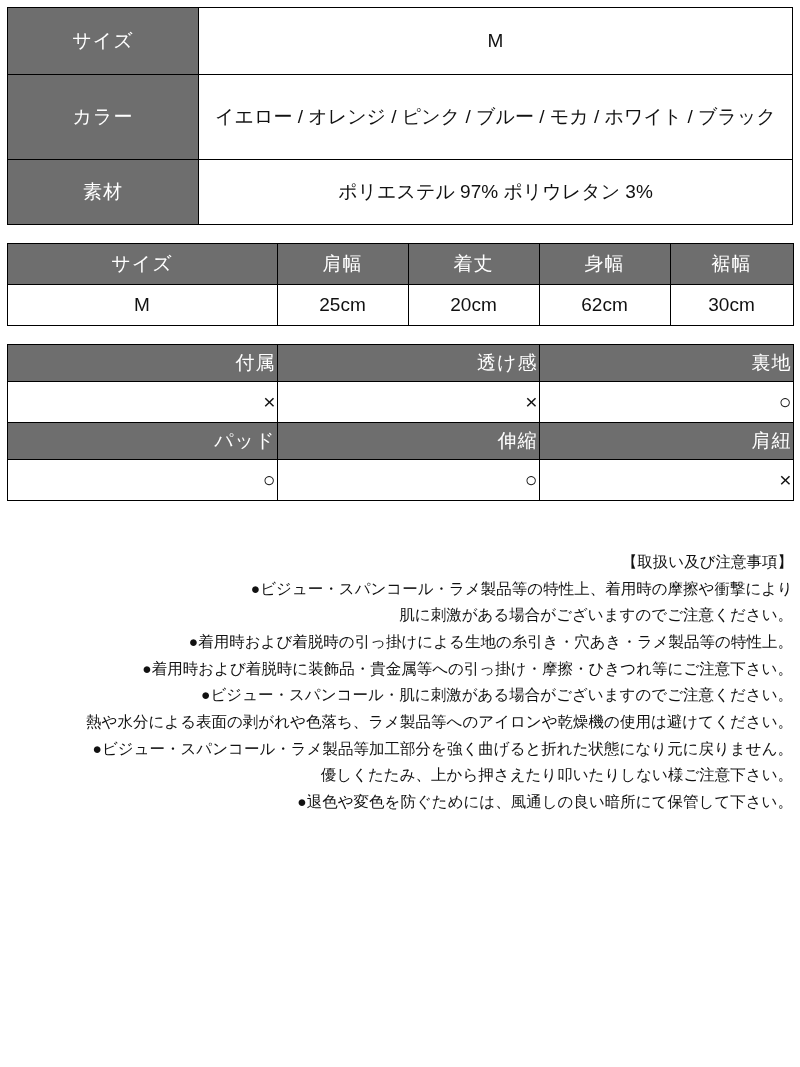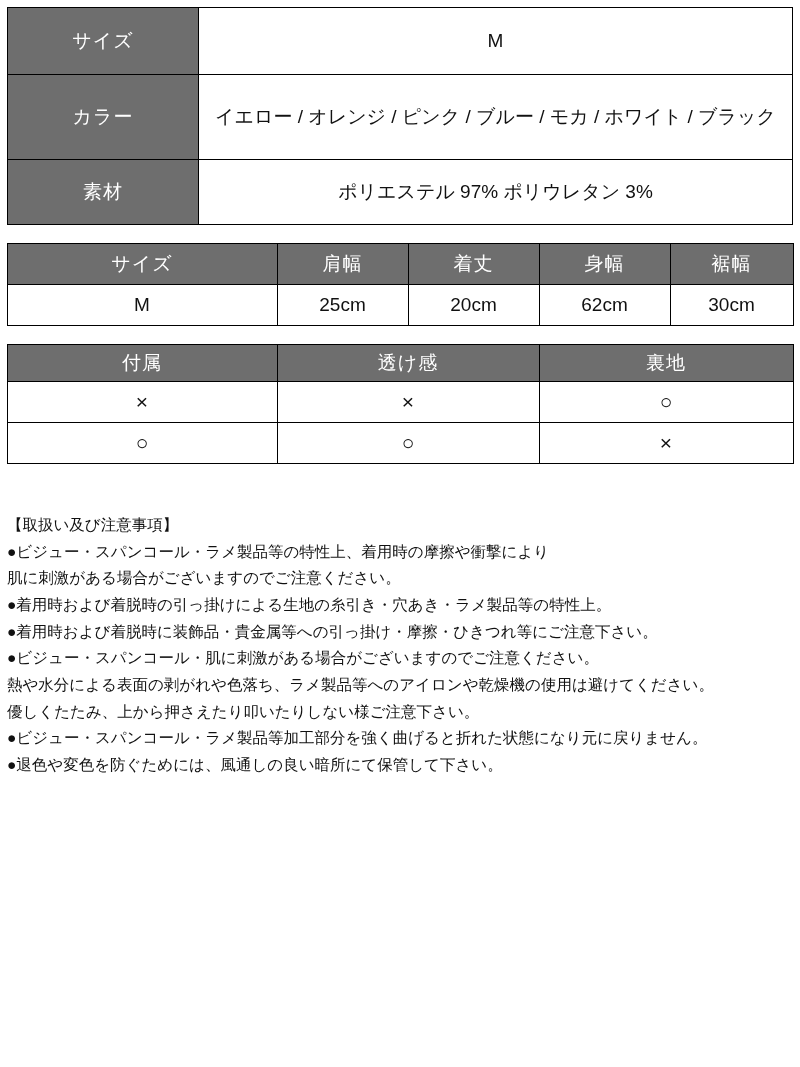--- a/index.html
+++ b/index.html
@@ -90,21 +90,21 @@
 
   
   .tbl-attr {
     width: 786px;
     margin: 18px auto 0 auto;
     border: 1px solid #000;
   }
   .tbl-attr th,
   .tbl-attr td {
     border: 1px solid #000;
-    text-align: center;
+    text-align: right;
     vertical-align: middle;
     font-weight: normal;
     font-size: 19px;
   }
   .tbl-attr th {
     background: #6e6e6e;
     color: #ffffff;
     height: 34px;
     letter-spacing: 1px;
   }
@@ -122,20 +122,21 @@
   .notes {
     width: 786px;
     margin: 0 auto;
     padding-top: 48px;
     font-size: 15.5px;
     line-height: 1.72;
     color: #111111;
   }
   .notes .note-line {
     white-space: pre-wrap;
+    text-align: right;
   }
   .notes .note-head {
     font-weight: normal;
   }
 </style>
 </head>
 <body>
 
 <div class="page">
 
@@ -195,33 +196,38 @@
         <th>付属</th>
         <th>透け感</th>
         <th>裏地</th>
       </tr>
       <tr>
         <td>×</td>
         <td>×</td>
         <td>○</td>
       </tr>
       <tr>
+        <th>パッド</th>
+        <th>伸縮</th>
+        <th>肩紐</th>
+      </tr>
+      <tr>
         <td>○</td>
         <td>○</td>
         <td>×</td>
       </tr>
     </tbody>
   </table>
 
   <div class="notes">
     <div class="note-line note-head">【取扱い及び注意事項】</div>
     <div class="note-line">●ビジュー・スパンコール・ラメ製品等の特性上、着用時の摩擦や衝撃により</div>
     <div class="note-line">肌に刺激がある場合がございますのでご注意ください。</div>
     <div class="note-line">●着用時および着脱時の引っ掛けによる生地の糸引き・穴あき・ラメ製品等の特性上。</div>
     <div class="note-line">●着用時および着脱時に装飾品・貴金属等への引っ掛け・摩擦・ひきつれ等にご注意下さい。</div>
     <div class="note-line">●ビジュー・スパンコール・肌に刺激がある場合がございますのでご注意ください。</div>
     <div class="note-line">熱や水分による表面の剥がれや色落ち、ラメ製品等へのアイロンや乾燥機の使用は避けてください。</div>
+    <div class="note-line">●ビジュー・スパンコール・ラメ製品等加工部分を強く曲げると折れた状態になり元に戻りません。</div>
     <div class="note-line">優しくたたみ、上から押さえたり叩いたりしない様ご注意下さい。</div>
-    <div class="note-line">●ビジュー・スパンコール・ラメ製品等加工部分を強く曲げると折れた状態になり元に戻りません。</div>
     <div class="note-line">●退色や変色を防ぐためには、風通しの良い暗所にて保管して下さい。</div>
   </div>
 
 </div>
 
 </body></html>

